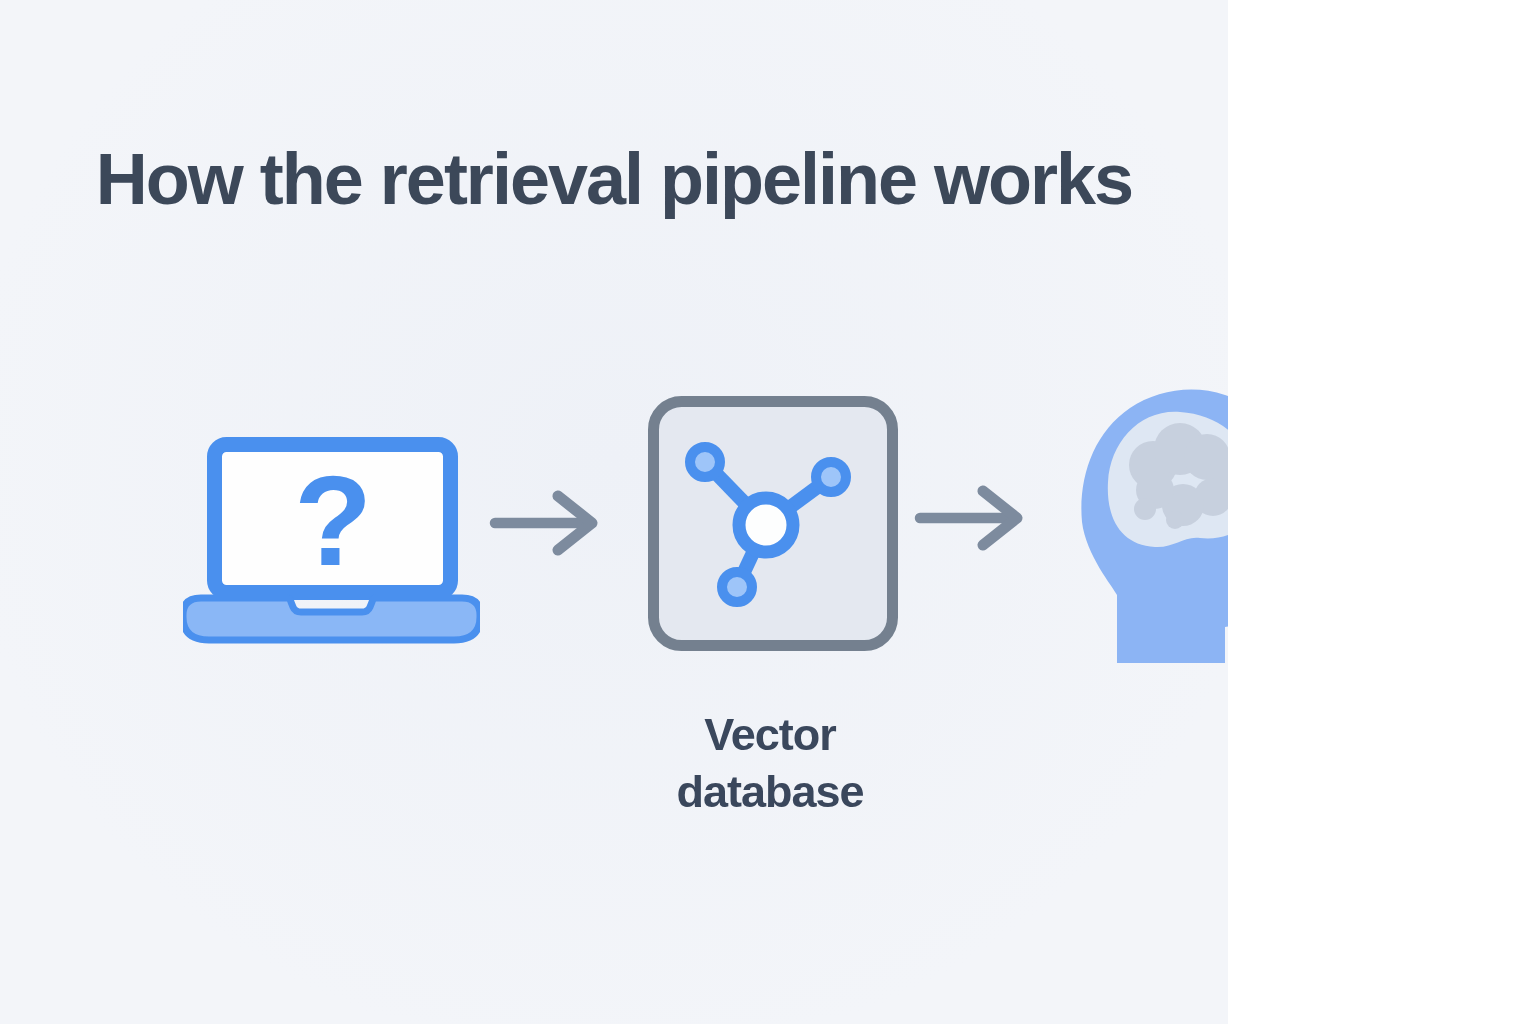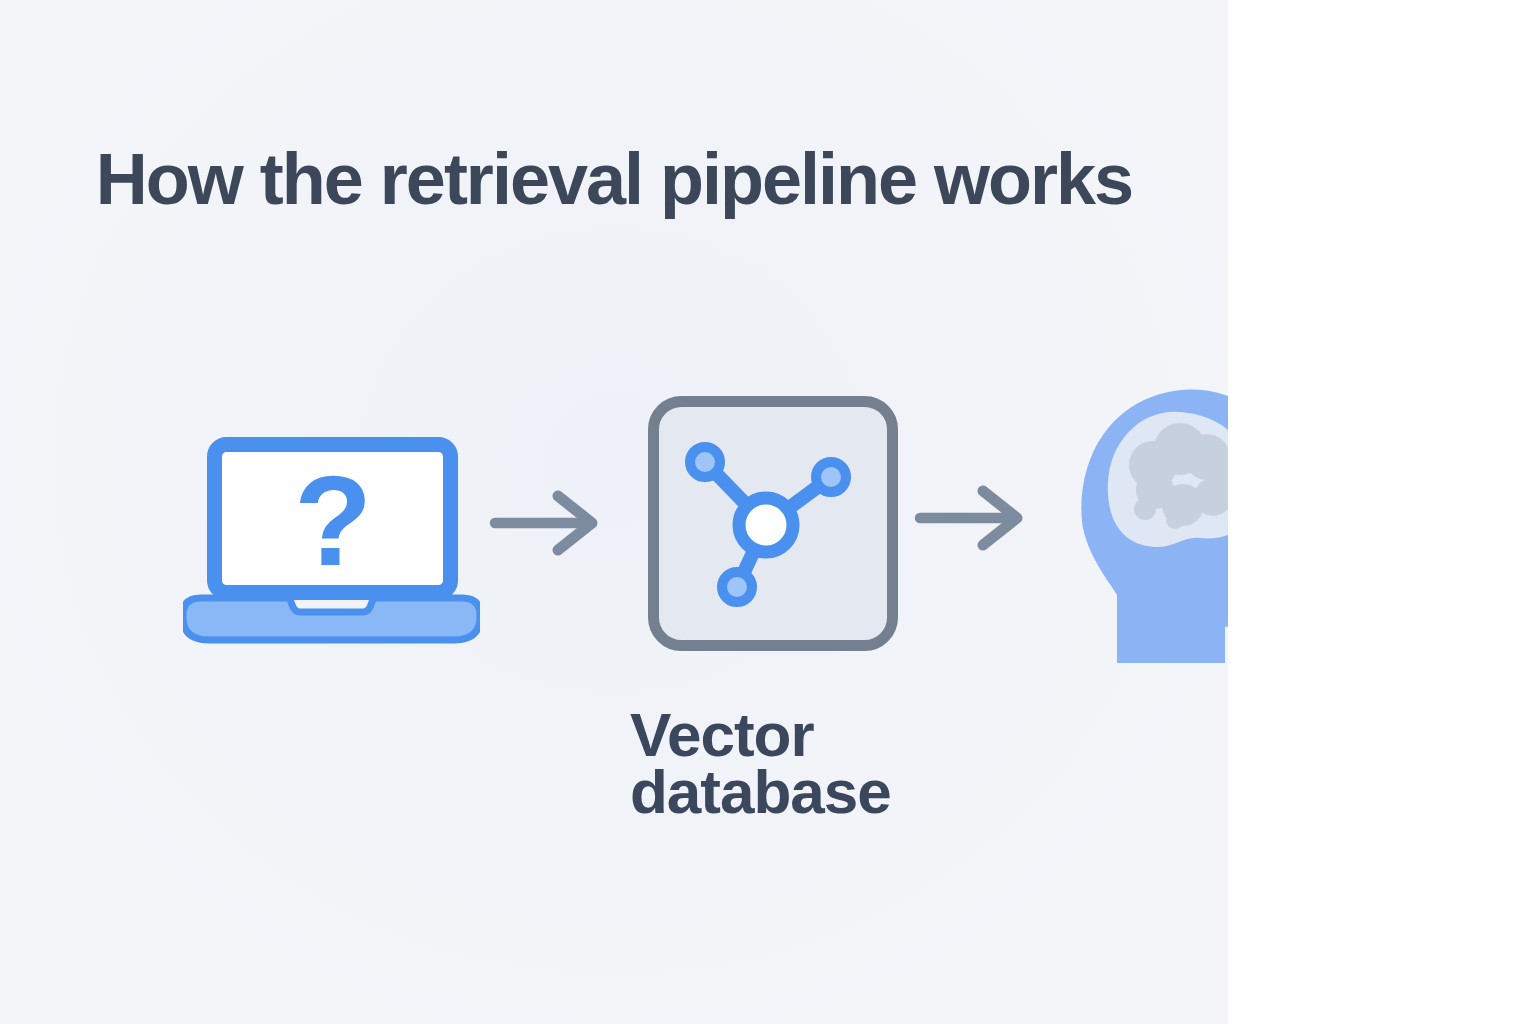--- a/index.html
+++ b/index.html
@@ -24,22 +24,22 @@
     font-weight: 700;
     letter-spacing: -2px;
     color: #3c4859;
   }
 
   .icon-abs { position: absolute; }
 
   .step-label {
     position: absolute;
     margin: 0;
-    text-align: left;
-    font-size: 62px;
+    text-align: center;
+    font-size: 45px;
     line-height: 57px;
     font-weight: 700;
     letter-spacing: -1px;
     color: #3a475c;
   }
 
   .label-vector   { top: 706px; left: 630px; width: 280px; }
   .label-response { top: 722px; left: 1072px; width: 320px; }
 </style>
 </head>

